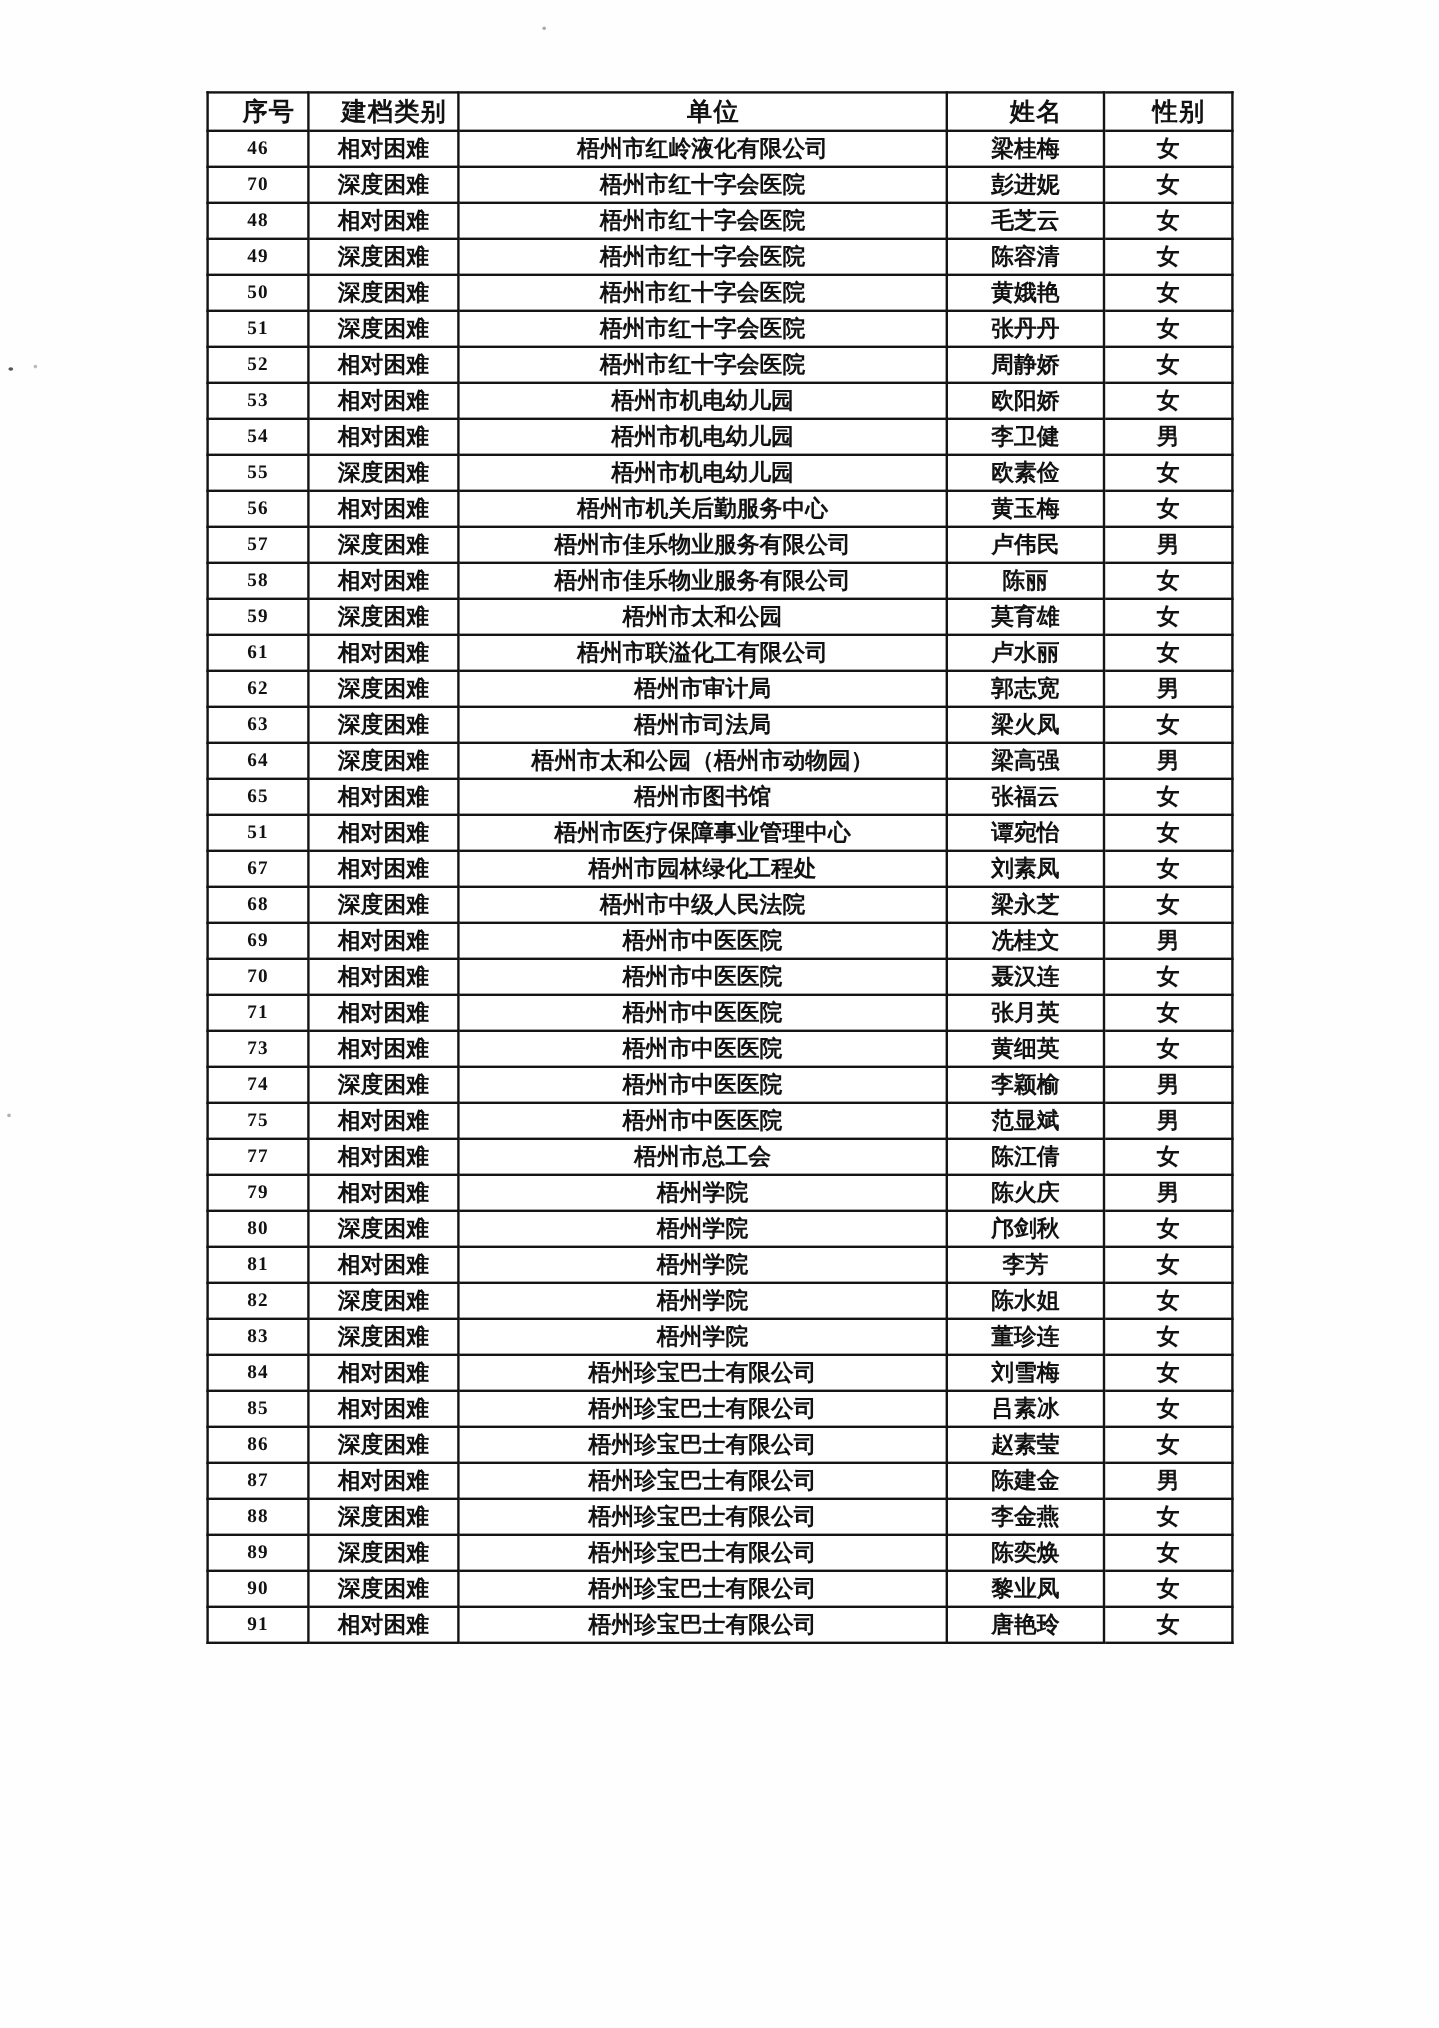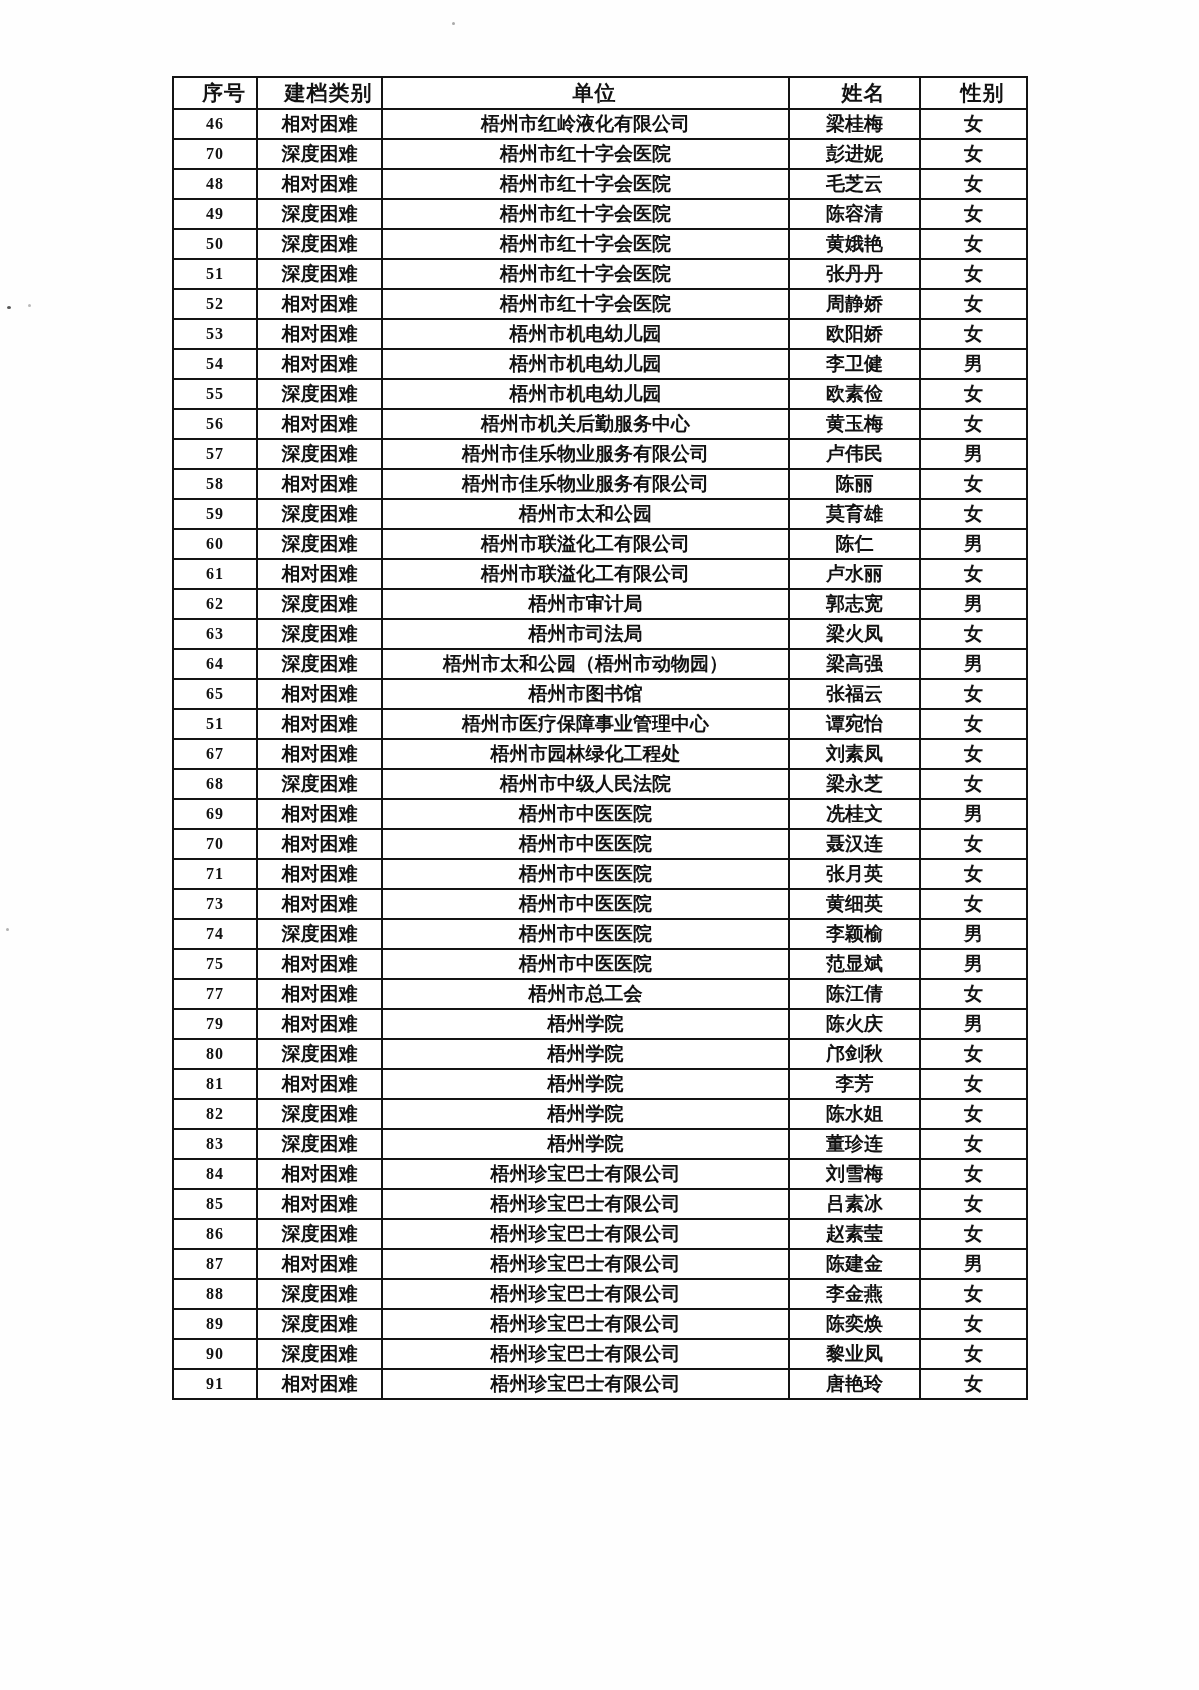--- a/index.html
+++ b/index.html
@@ -192,27 +192,20 @@
           <td class="c4">女</td>
         </tr>
         <tr>
           <td class="c0">59</td>
           <td class="c1">深度困难</td>
           <td class="c2">梧州市太和公园</td>
           <td class="c3">莫育雄</td>
           <td class="c4">女</td>
         </tr>
         <tr>
-          <td class="c0">60</td>
-          <td class="c1">深度困难</td>
-          <td class="c2">梧州市联溢化工有限公司</td>
-          <td class="c3">陈仁</td>
-          <td class="c4">男</td>
-        </tr>
-        <tr>
           <td class="c0">61</td>
           <td class="c1">相对困难</td>
           <td class="c2">梧州市联溢化工有限公司</td>
           <td class="c3">卢水丽</td>
           <td class="c4">女</td>
         </tr>
         <tr>
           <td class="c0">62</td>
           <td class="c1">深度困难</td>
           <td class="c2">梧州市审计局</td>

